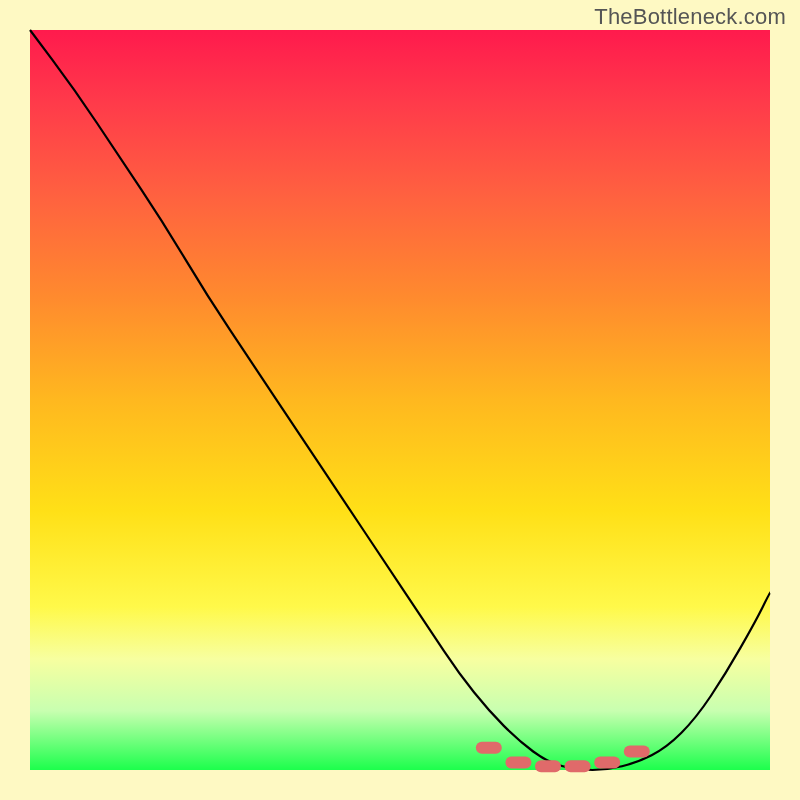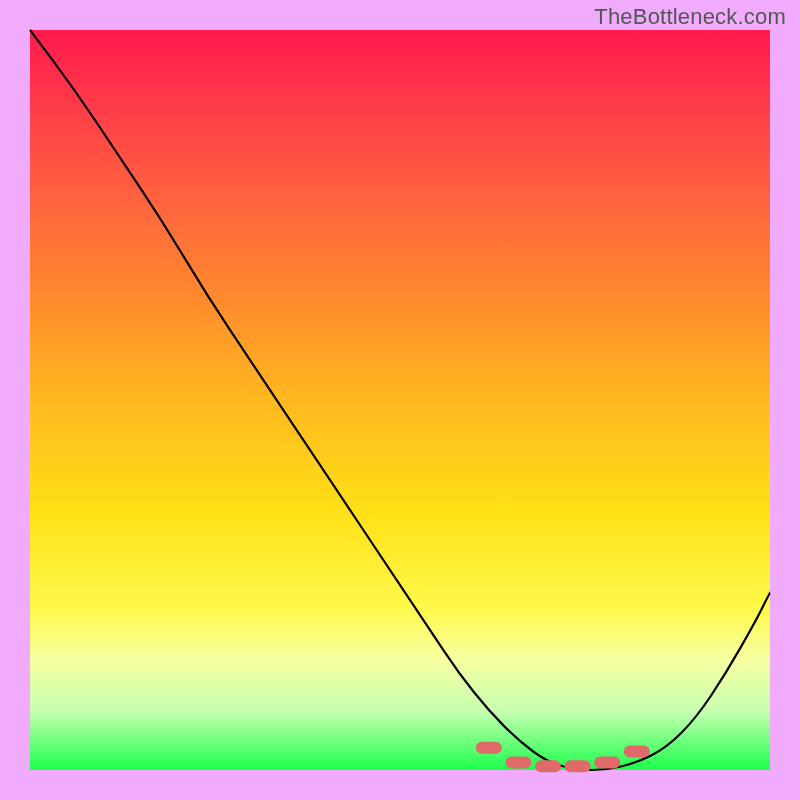--- a/index.html
+++ b/index.html
@@ -8,21 +8,21 @@
     width: 800px;
     height: 800px;
     background: #000;
     overflow: hidden;
     font-family: Arial, Helvetica, sans-serif;
   }
   .frame {
     position: relative;
     width: 800px;
     height: 800px;
-    background: #f0abfc;
+    background: #fef9c3;
   }
   .plot {
     position: absolute;
     left: 30px;
     top: 30px;
     width: 740px;
     height: 740px;
     background: linear-gradient(to bottom,
       #ff1a4d 0%,
       #ff3b4a 10%,

